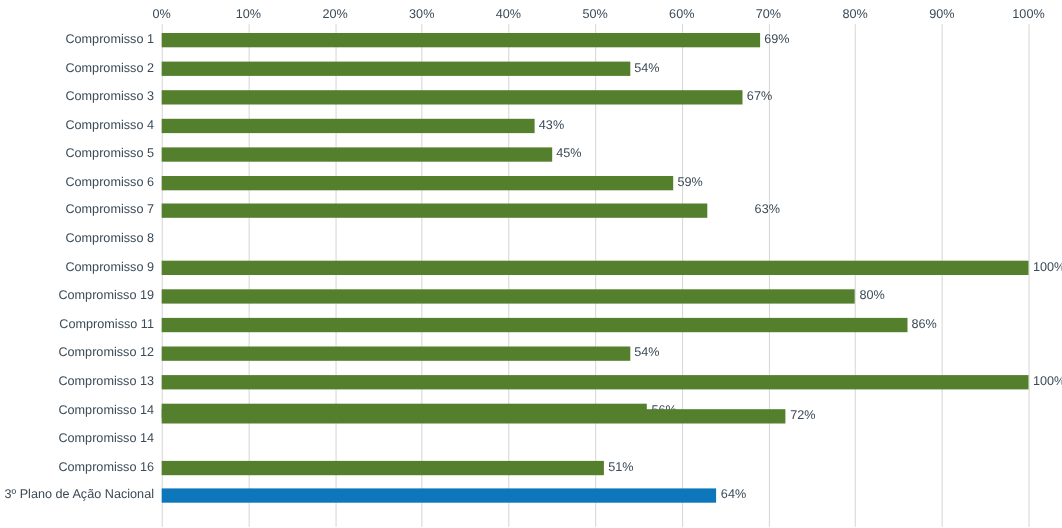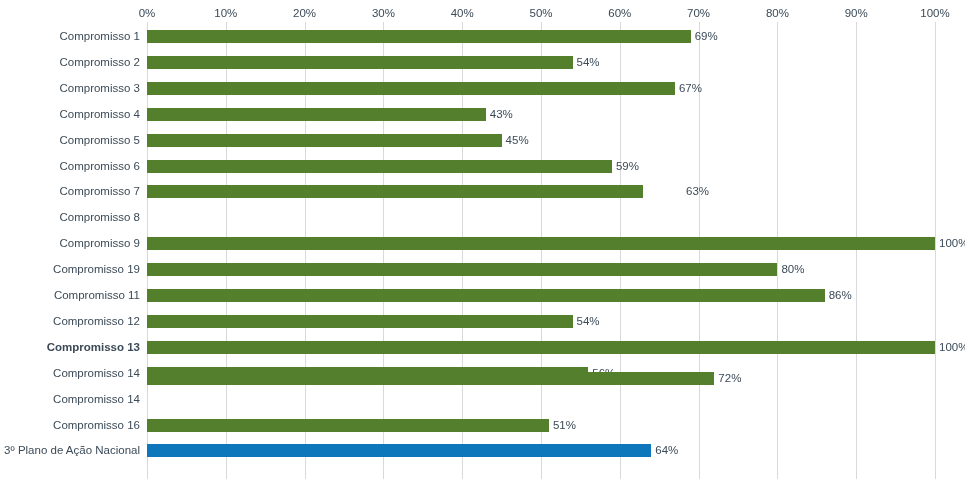--- a/index.html
+++ b/index.html
@@ -144,21 +144,21 @@
       <div class="cat-label" style="top: 59.8px;">Compromisso 3</div>
       <div class="cat-label" style="top: 85.7px;">Compromisso 4</div>
       <div class="cat-label" style="top: 111.6px;">Compromisso 5</div>
       <div class="cat-label" style="top: 137.5px;">Compromisso 6</div>
       <div class="cat-label" style="top: 163.4px;">Compromisso 7</div>
       <div class="cat-label" style="top: 189.3px;">Compromisso 8</div>
       <div class="cat-label" style="top: 215.2px;">Compromisso 9</div>
       <div class="cat-label" style="top: 241.1px;">Compromisso 19</div>
       <div class="cat-label" style="top: 267px;">Compromisso 11</div>
       <div class="cat-label" style="top: 292.9px;">Compromisso 12</div>
-      <div class="cat-label" style="top: 318.8px; font-weight: bold;">Compromisso 13</div>
+      <div class="cat-label" style="top: 318.8px;">Compromisso 13</div>
       <div class="cat-label" style="top: 344.7px;">Compromisso 14</div>
       <div class="cat-label" style="top: 370.6px;">Compromisso 14</div>
       <div class="cat-label" style="top: 396.5px;">Compromisso 16</div>
       <div class="cat-label" style="top: 422.4px;">3º Plano de Ação Nacional</div>
     </div>
 
   <div id="bars-layer">
       <div class="bar-row" style="top: 8px; width: 788px;">
         <div class="bar" style="width: 543.72px; background: rgb(84, 127, 45);"></div>
         <div class="bar-value" style="left: 547.72px;">69%</div>

